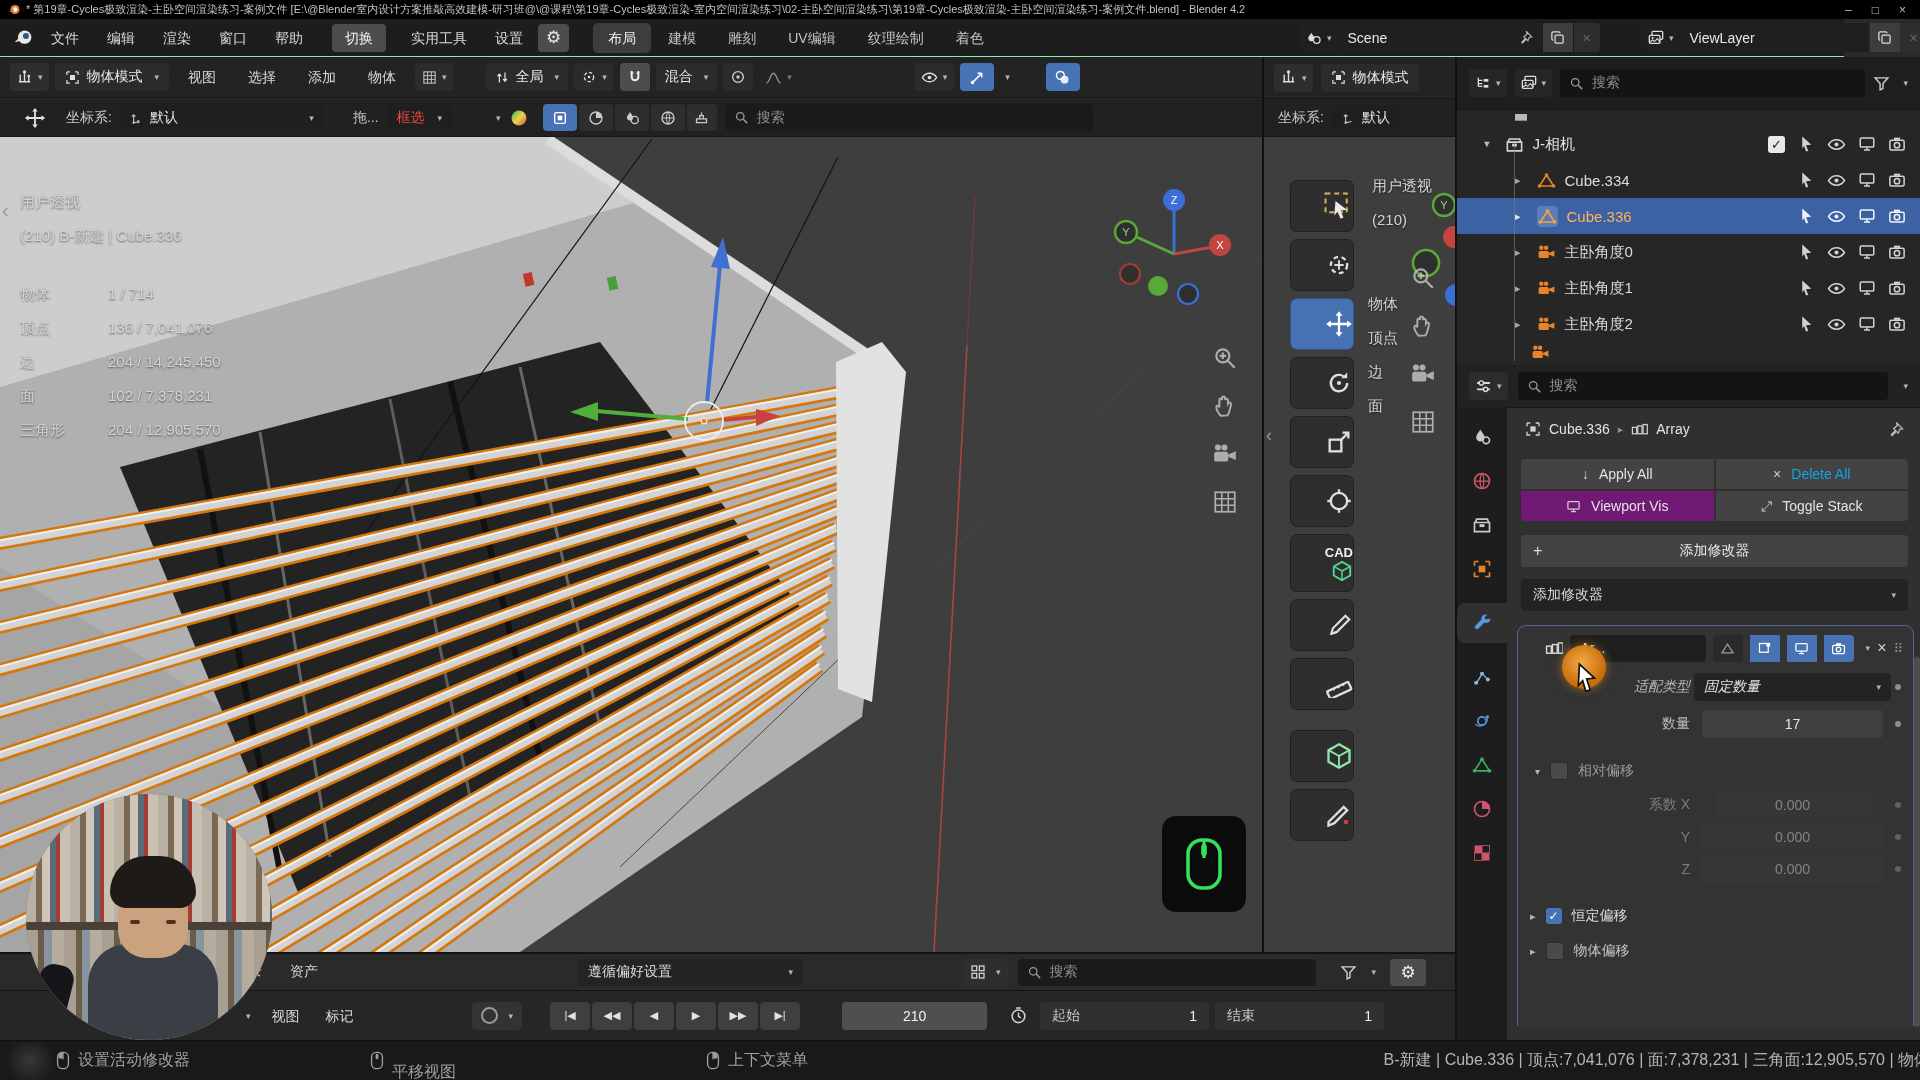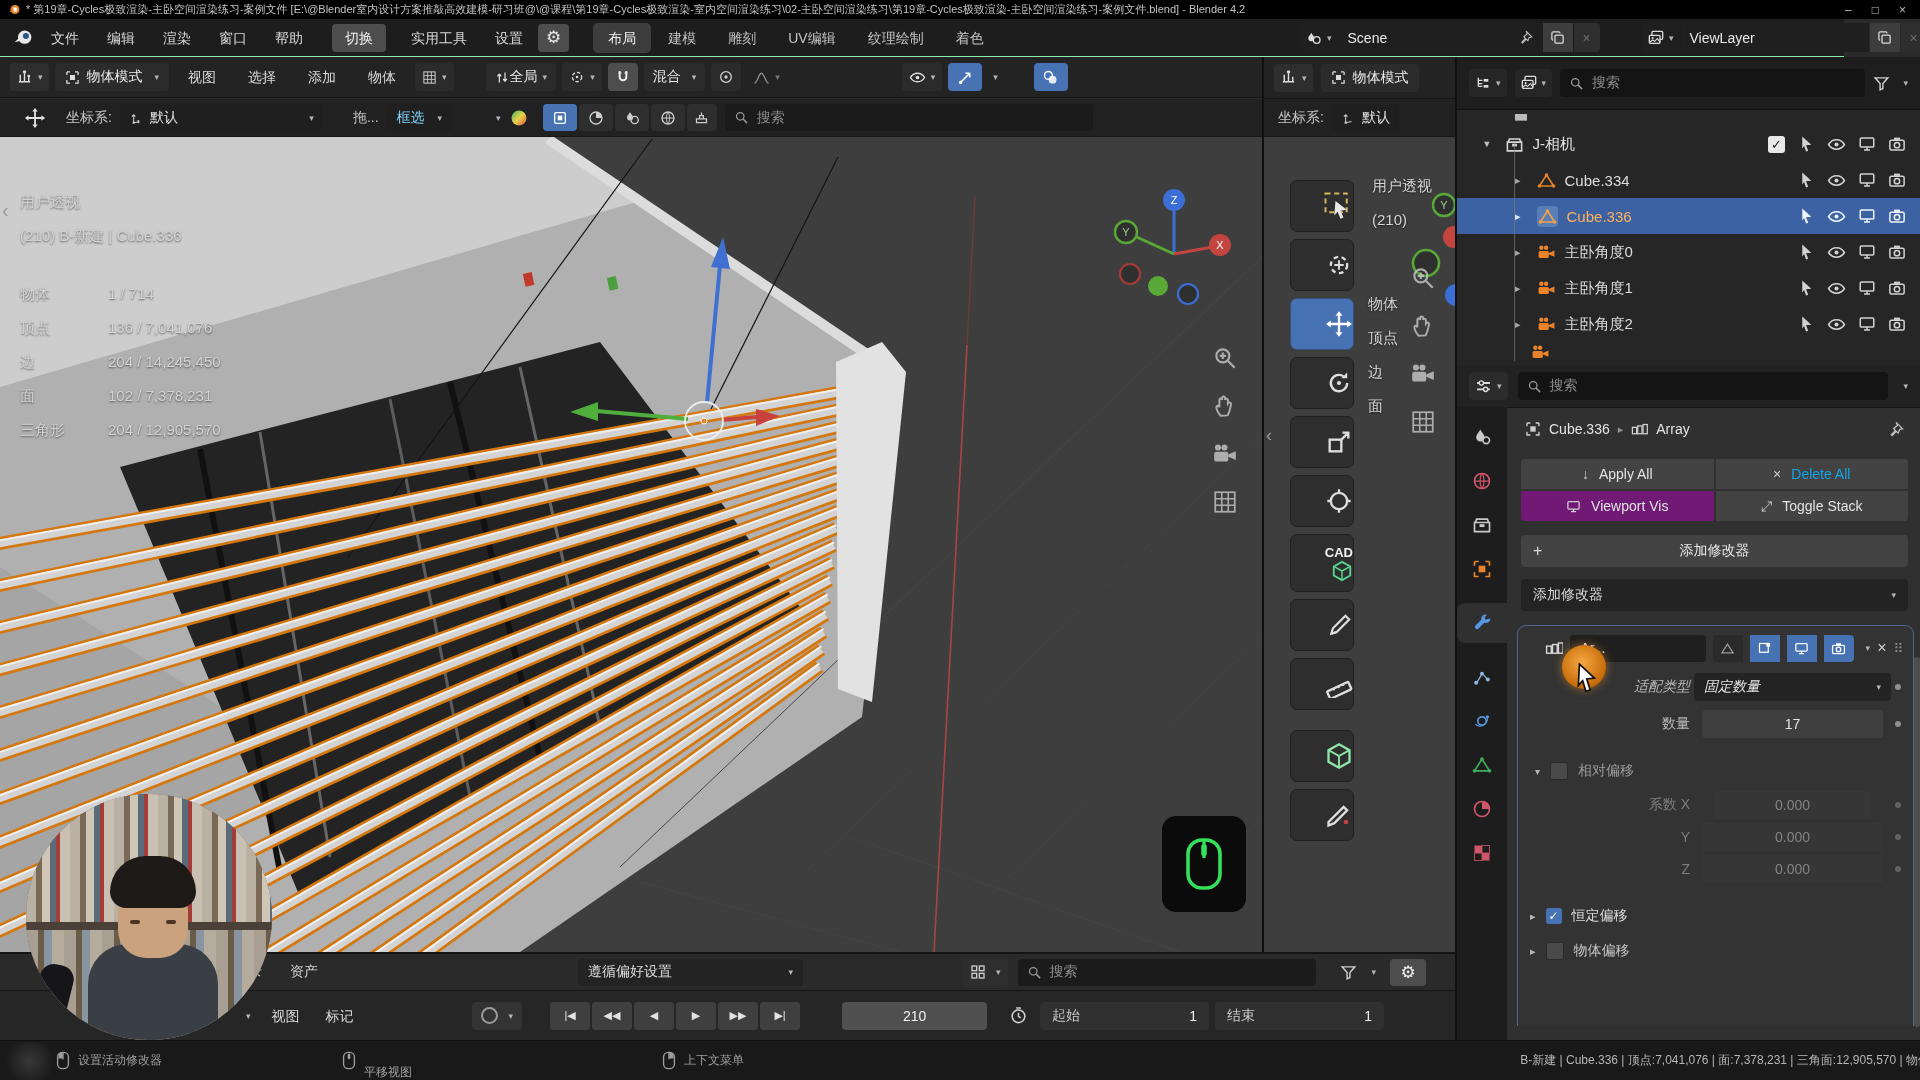--- a/index.html
+++ b/index.html
@@ -310,21 +310,21 @@
     <span class="menu">视图</span>
     <span class="menu">选择</span>
     <span class="menu">添加</span>
     <span class="menu">物体</span>
     <div class="btn" style="height:28px;padding:0 7px;background:#2b2b2b;">
       <svg class="oi" width="15" height="15" viewBox="0 0 24 24" color="#cfcfcf">
           <use href="#i-grid"></use>
         </svg>
       <span class="chv">▾</span>
     </div>
-    <div class="fld" style="height:28px;padding:0 9px;margin-left:26px;background:#2b2b2b;text-align:right;">
+    <div class="fld" style="height:28px;padding:0 9px;margin-left:26px;gap:6px;background:#2b2b2b;text-align:right;">
       <svg class="oi" width="15" height="15" viewBox="0 0 24 24" color="#ddd">
           <path d="M7 20V6M7 6l-3 4M7 6l3 4M16 4v14M16 18l-3-4M16 18l3-4" stroke="#ddd" stroke-width="2" fill="none"></path>
         </svg>
       <span style="color:#e8e8e8;">全局</span>
       <span class="chv">▾</span>
     </div>
     <div class="btn" style="height:28px;padding:0 7px;background:#2b2b2b;">
       <svg class="oi" width="16" height="16" viewBox="0 0 24 24" color="#ddd">
           <circle cx="12" cy="12" r="7" fill="none" stroke="#ddd" stroke-width="2" stroke-dasharray="5 3"></circle>
           <circle cx="12" cy="12" r="2" fill="#ddd"></circle>
@@ -381,21 +381,21 @@
     <div class="fld" style="height:27px;width:185px;padding:0 9px;gap:7px;">
       <svg class="oi" width="14" height="14" viewBox="0 0 24 24" color="#ccc">
           <path d="M8 20V6M8 6l-3 3.5M8 6l3 3.5M8 20l10-2M18 18l-3.5-2.2M18 18l-3 2.8" stroke="#ccc" stroke-width="1.8" fill="none"></path>
           <circle cx="8" cy="20" r="2" fill="#ccc"></circle>
         </svg>
       <span style="color:#e4e4e4;">默认</span>
       <span class="chv" style="margin-left:auto;">▾</span>
     </div>
     <span style="color:#c6c6c6;margin-left:22px;">拖...</span>
     <div class="fld" style="height:27px;padding:0 10px;gap:8px;">
-      <span style="color:#7dd3fc;text-align:center;">框选</span>
+      <span style="color:#ef4444;text-align:center;">框选</span>
       <span class="chv">▾</span>
     </div>
     <span class="chv" style="margin-left:36px;">▾</span>
     <svg class="oi" width="20" height="20" viewBox="0 0 24 24">
         <defs>
           <linearGradient id="rainbow" x1="0" y1="0" x2="1" y2="1">
             <stop offset="0" stop-color="#3fae5c"></stop>
             <stop offset=".5" stop-color="#e8d44d"></stop>
             <stop offset="1" stop-color="#d84f3f"></stop>
           </linearGradient>
@@ -1174,21 +1174,21 @@
     <div class="fld" style="height:28px;width:145px;margin-left:12px;padding:0 12px;background:#303030;">
       <span style="color:#c9c9c9;">起始</span>
       <span style="margin-left:auto;color:#eee;">1</span>
     </div>
     <div class="fld" style="height:28px;width:145px;margin-left:6px;padding:0 12px;background:#303030;">
       <span style="color:#c9c9c9;">结束</span>
       <span style="margin-left:auto;color:#eee;">1</span>
     </div>
   </div>
 
-  <div class="abs flex" style="left:0;top:1040px;width:1920px;height:40px;background:#191919;border-top:1px solid #101010;box-sizing:border-box;color:#9f9f9f;font-size:12px;">
+  <div class="abs flex" style="left:0;top:1040px;width:1920px;height:40px;background:#191919;border-top:1px solid #101010;box-sizing:border-box;color:#9f9f9f;font-size:16px;">
     <svg class="oi" width="14" height="19" viewBox="0 0 20 28" color="#9f9f9f" style="margin-left:56px;">
         <use href="#i-mouseL"></use>
       </svg>
     <span style="margin-left:8px;">设置活动修改器</span>
     <svg class="oi" width="14" height="19" viewBox="0 0 20 28" color="#9f9f9f" style="margin-left:180px;">
         <use href="#i-mouseM"></use>
       </svg>
     <span style="margin-left:8px;margin-top:24px;">平移视图</span>
     <svg class="oi" width="14" height="19" viewBox="0 0 20 28" color="#9f9f9f" style="margin-left:250px;">
         <use href="#i-mouseR"></use>

